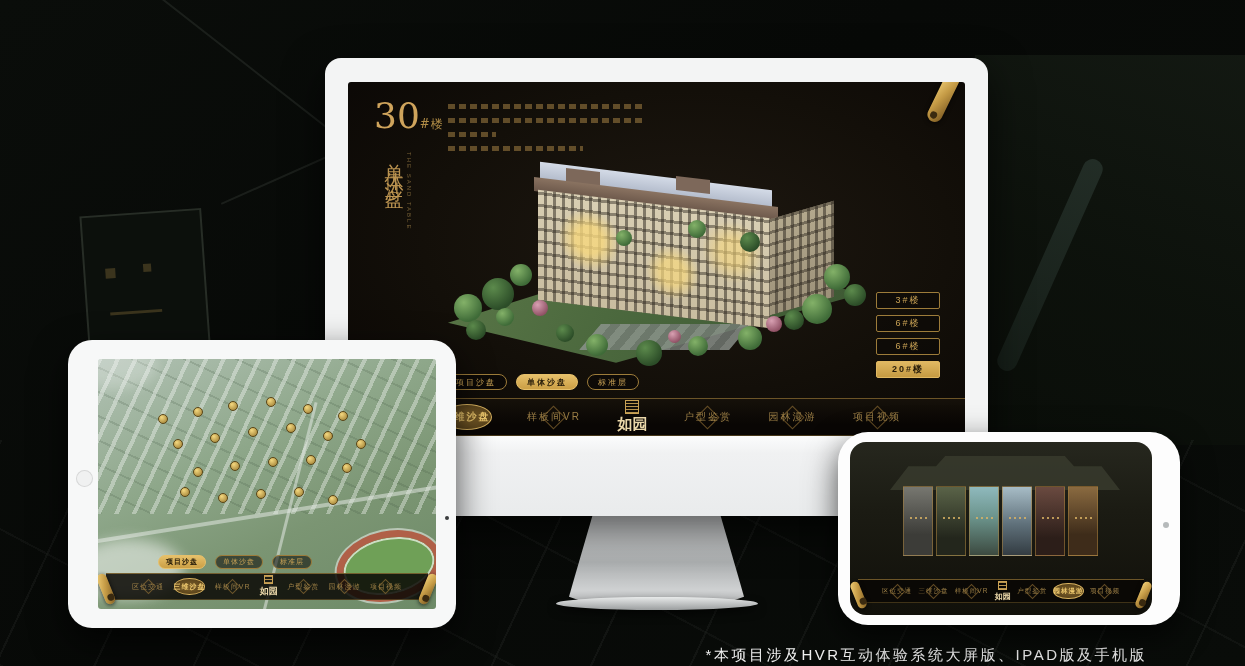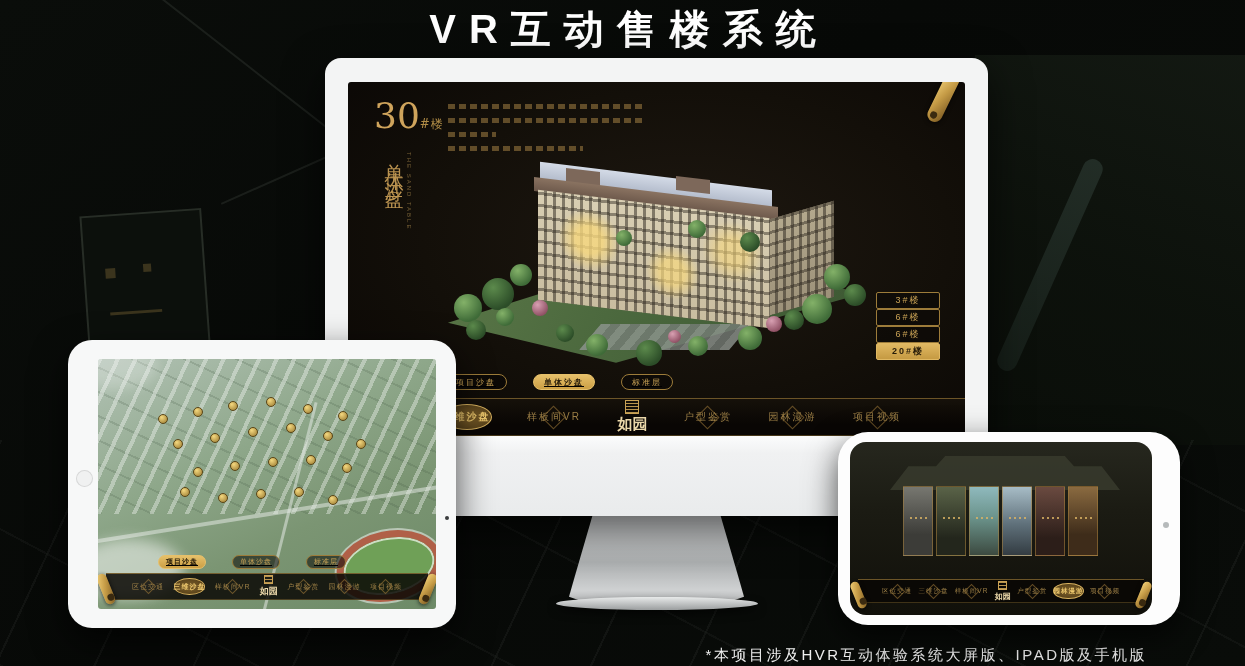--- a/index.html
+++ b/index.html
@@ -82,27 +82,27 @@
           linear-gradient(#b4a98e,#9c9179);}
   .tr{position:absolute;border-radius:50%;}
   .tr.g{background:radial-gradient(circle at 35% 30%,#83b168,#3f6b38 72%);}
   .tr.d{background:radial-gradient(circle at 35% 30%,#5c8a4c,#2c4d28 72%);}
   .tr.p{background:radial-gradient(circle at 35% 30%,#d8a0b2,#8e4f63 75%);}
   .path1{position:absolute;left:150px;top:176px;width:150px;height:26px;transform:skewX(-40deg);
          background:repeating-linear-gradient(90deg,#8e958f 0 10px,#767d77 10px 20px);opacity:.8;}
 
   
   .bld-btns{position:absolute;left:528px;top:210px;width:64px;}
-  .bld-btn{height:15px;margin-bottom:0;border:1px solid #9d7c3a;border-radius:2px;
+  .bld-btn{height:15px;margin-bottom:6px;border:1px solid #9d7c3a;border-radius:2px;
            color:#c9a255;background:rgba(10,8,5,.5);font-size:9px;letter-spacing:2px;
            display:flex;align-items:center;justify-content:center;cursor:pointer;}
   .bld-btn.sel{background:linear-gradient(#e0b862,#c59a42);color:#271c09;font-weight:700;border-color:#e0b862;}
 
   
-  .floor-tabs{position:absolute;display:flex;gap:26px;text-decoration:underline;}
+  .floor-tabs{position:absolute;display:flex;gap:9px;}
   .m-screen .floor-tabs{left:97px;top:292px;}
   .floor-tab{height:14px;padding:0 10px;border:1px solid #9d7c3a;border-radius:8px;
              color:#c9a255;background:rgba(10,8,5,.55);font-size:8px;letter-spacing:2px;
              display:flex;align-items:center;cursor:pointer;}
   .floor-tab.sel{background:linear-gradient(#e6c06a,#cb9f45);color:#271c09;border-color:#e6c06a;font-weight:700;}
 
   
   .gnav{position:absolute;display:flex;align-items:center;justify-content:space-between;
         background:linear-gradient(#16110a,#090604 70%);
         border-top:1px solid rgba(190,150,70,.55);border-bottom:1px solid rgba(190,150,70,.3);}
@@ -186,21 +186,20 @@
   <div class="bg-road" style="left:210px;top:150px;width:260px;height:2px;transform:rotate(-24deg);"></div>
   <div class="bg-road" style="left:380px;top:260px;width:300px;height:2px;transform:rotate(-18deg);opacity:.08;"></div>
   <div class="bg-sign">
     <i style="left:20px;top:52px;width:10px;height:10px;"></i>
     <i style="left:58px;top:50px;width:8px;height:8px;"></i>
     <i style="left:22px;top:96px;width:52px;height:3px;"></i>
   </div>
   <div class="bg-grid"></div>
   <div class="bg-glyph"></div>
 
-  <div class="page-title">VR互动售楼系统</div>
   <div class="footnote">*本项目涉及HVR互动体验系统大屏版、IPAD版及手机版</div>
 
   <div class="stand"></div>
   <div class="stand-base"></div>
   <div class="monitor">
     <div class="chin"></div>
     <div class="m-screen">
 
       <div class="hdr-num">
         <span>30</span><span class="hdr-unit">#楼</span>

